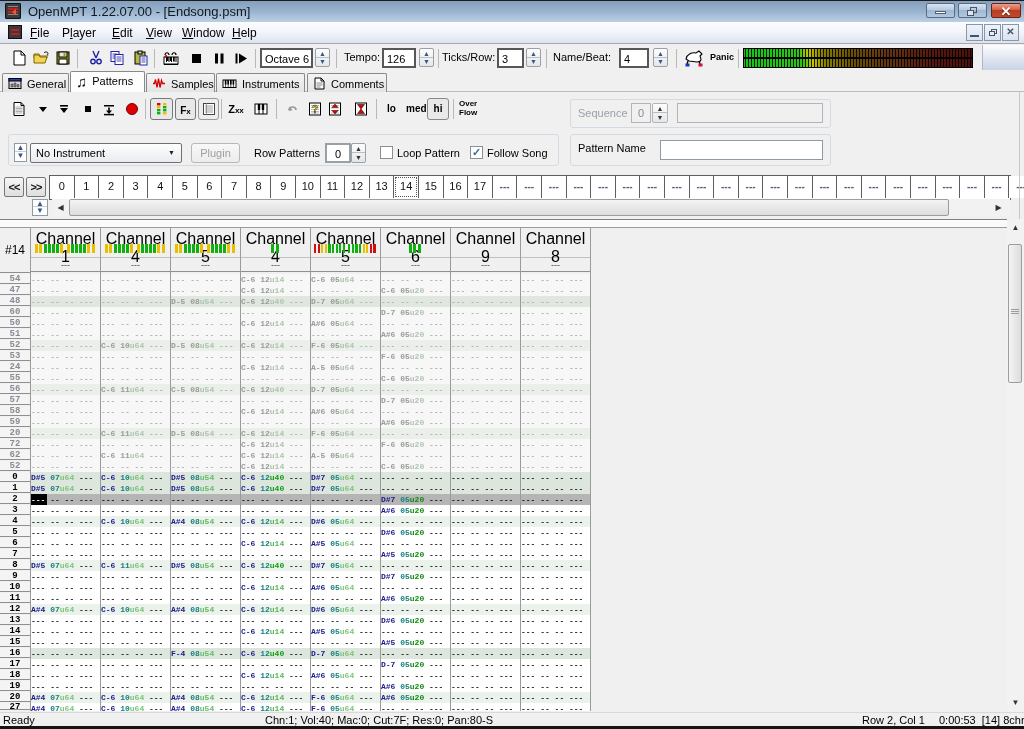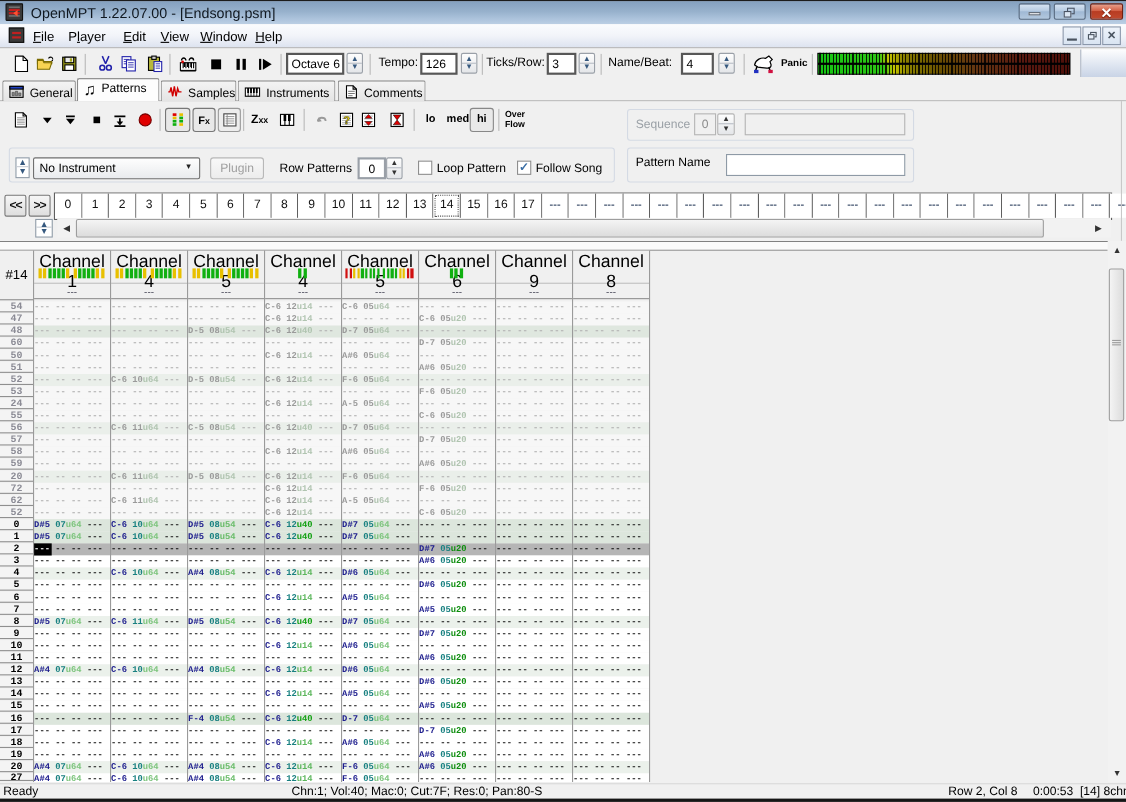--- a/index.html
+++ b/index.html
@@ -518,15 +518,15 @@
 <div style="position:absolute;left:0;top:0;width:17px;height:17px;text-align:center;line-height:17px;font-size:8px;color:#333">▲</div>
 <div style="position:absolute;left:1px;top:25px;width:14px;height:139px;background:linear-gradient(90deg,#f4f4f4,#dcdcdc);border:1px solid #9d9d9d;border-radius:2px">
 <div style="margin:64px auto 0;width:8px;height:1px;background:#9d9d9d;box-shadow:0 2px #9d9d9d,0 4px #9d9d9d"></div>
       </div>
 <div style="position:absolute;left:0;bottom:0;width:17px;height:17px;text-align:center;line-height:17px;font-size:8px;color:#333">▼</div>
 </div>
   </div>
 <div class="abs statusbar">
     <div class="sbt" style="left:3px">Ready</div>
     <div class="sbt" style="left:265px">Chn:1; Vol:40; Mac:0; Cut:7F; Res:0; Pan:80-S</div>
-    <div class="sbt" style="left:862px">Row 2, Col 8</div>
+    <div class="sbt" style="left:862px">Row 2, Col 1</div>
     <div class="sbt" style="left:939px;white-space:nowrap">0:00:53&nbsp;&nbsp;[14] 8chn</div>
   </div>
 <div style="position:absolute;left:0;top:726px;width:1024px;height:3px;background:#151515"></div>
 </body></html>

